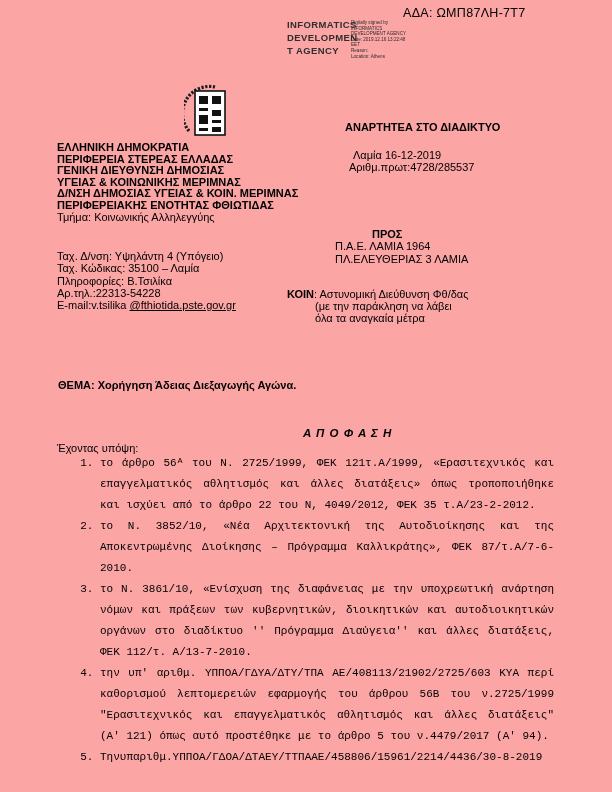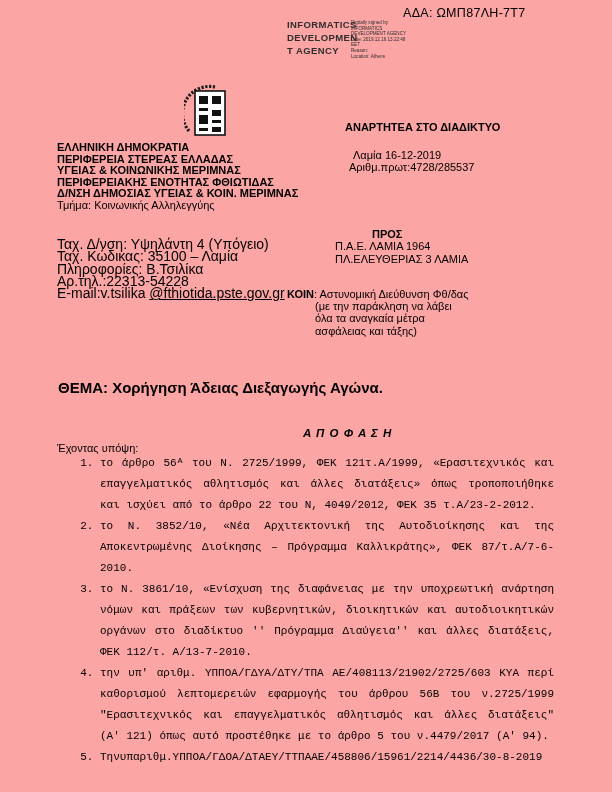--- a/index.html
+++ b/index.html
@@ -39,31 +39,31 @@
   .gov-block { left: 57px; top: 142px; font-size: 11px; line-height: 11.6px; white-space: nowrap; }
   .gov-block .hline { font-weight: bold; }
   .gov-block .dept { font-weight: normal; }
 
   
   .pub-notice { left: 345px; top: 121px; font-size: 11px; font-weight: bold; }
   .pub-date   { left: 353px; top: 149px; font-size: 11px; }
   .pub-proto  { left: 349px; top: 161px; font-size: 11px; }
 
   
-  .contact { left: 57px; top: 238px; font-size: 14px; line-height: 12.3px; white-space: nowrap; }
+  .contact { left: 57px; top: 250px; font-size: 11px; line-height: 12.3px; white-space: nowrap; }
   .email-link { text-decoration: underline; color: #000; }
 
   
   .pros { left: 335px; top: 228px; font-size: 11px; line-height: 12.4px; white-space: nowrap; }
   .pros .pros-title { font-weight: bold; padding-left: 37px; }
   .koin { left: 287px; top: 288px; font-size: 11px; line-height: 12.2px; white-space: nowrap; }
   .koin .ind { padding-left: 28px; }
 
   
-  .thema { left: 58px; top: 379px; font-size: 15px; font-weight: bold; }
+  .thema { left: 58px; top: 379px; font-size: 11px; font-weight: bold; }
 
   
   .apofasi { left: 303px; top: 427px; font-size: 11.5px; font-weight: bold; letter-spacing: 1px; font-style: italic; }
   .exontas { left: 57px; top: 442px; font-size: 11px; }
 
   
   .cons { left: 57px; top: 453px; width: 497px; font-size: 11px; }
   .cons ol { margin: 0; padding: 0 0 0 43px; font-family: Liberation Mono, monospace; }
   .cons li {
     text-align: justify;
@@ -104,23 +104,24 @@
       <rect x="15" y="31" width="9" height="9" fill="#111"></rect>
       <rect x="28" y="36" width="9" height="3" fill="#111"></rect>
       <rect x="15" y="44" width="9" height="3" fill="#111"></rect>
       <rect x="28" y="43" width="9" height="5" fill="#111"></rect>
     </svg>
   </div>
 
   <div class="abs gov-block">
     <div class="hline">ΕΛΛΗΝΙΚΗ ΔΗΜΟΚΡΑΤΙΑ</div>
     <div class="hline">ΠΕΡΙΦΕΡΕΙΑ ΣΤΕΡΕΑΣ ΕΛΛΑΔΑΣ</div>
+    <div class="hline">ΓΕΝΙΚΗ ΔΙΕΥΘΥΝΣΗ ΔΗΜΟΣΙΑΣ</div>
     <div class="hline">ΥΓΕΙΑΣ &amp; ΚΟΙΝΩΝΙΚΗΣ ΜΕΡΙΜΝΑΣ</div>
+    <div class="hline">Δ/ΝΣΗ ΔΗΜΟΣΙΑΣ ΥΓΕΙΑΣ &amp; ΚΟΙΝ. ΜΕΡΙΜΝΑΣ</div>
     <div class="hline">ΠΕΡΙΦΕΡΕΙΑΚΗΣ ΕΝΟΤΗΤΑΣ ΦΘΙΩΤΙΔΑΣ</div>
-    <div class="hline">Δ/ΝΣΗ ΔΗΜΟΣΙΑΣ ΥΓΕΙΑΣ &amp; ΚΟΙΝ. ΜΕΡΙΜΝΑΣ</div>
     <div class="dept">Τμήμα: Κοινωνικής Αλληλεγγύης</div>
   </div>
 
   <div class="abs pub-notice nowrap">ΑΝΑΡΤΗΤΕΑ ΣΤΟ ΔΙΑΔΙΚΤΥΟ</div>
   <div class="abs pub-date nowrap">Λαμία 16-12-2019</div>
   <div class="abs pub-proto nowrap">Αριθμ.πρωτ:4728/285537</div>
 
   <div class="abs contact">
     <div>Ταχ. Δ/νση: Υψηλάντη 4 (Υπόγειο)</div>
     <div>Ταχ. Κώδικας: 35100 – Λαμία</div>
@@ -132,21 +133,20 @@
   <div class="abs pros">
     <div class="pros-title">ΠΡΟΣ</div>
     <div>Π.Α.Ε. ΛΑΜΙΑ 1964</div>
     <div>ΠΛ.ΕΛΕΥΘΕΡΙΑΣ 3 ΛΑΜΙΑ</div>
   </div>
 
   <div class="abs koin">
     <div><span class="b">ΚΟΙΝ</span><span>: Αστυνομική Διεύθυνση Φθ/δας</span></div>
     <div class="ind">(με την παράκληση να λάβει</div>
     <div class="ind">όλα τα αναγκαία μέτρα</div>
-    <div class="ind">ασφάλειας και τάξης)</div>
   </div>
 
   <div class="abs thema nowrap">ΘΕΜΑ: Χορήγηση Άδειας Διεξαγωγής Αγώνα.</div>
 
   <div class="abs apofasi nowrap">Α Π Ο Φ Α Σ Η</div>
   <div class="abs exontas nowrap">Έχοντας υπόψη:</div>
 
   <div class="abs cons">
     <ol>
       <li>το άρθρο 56ᴬ του Ν. 2725/1999, ΦΕΚ 121τ.Α/1999, «Ερασιτεχνικός και επαγγελματικός αθλητισμός και άλλες διατάξεις» όπως  τροποποιήθηκε και ισχύει από το άρθρο 22 του Ν, 4049/2012, ΦΕΚ 35 τ.Α/23-2-2012.</li>

